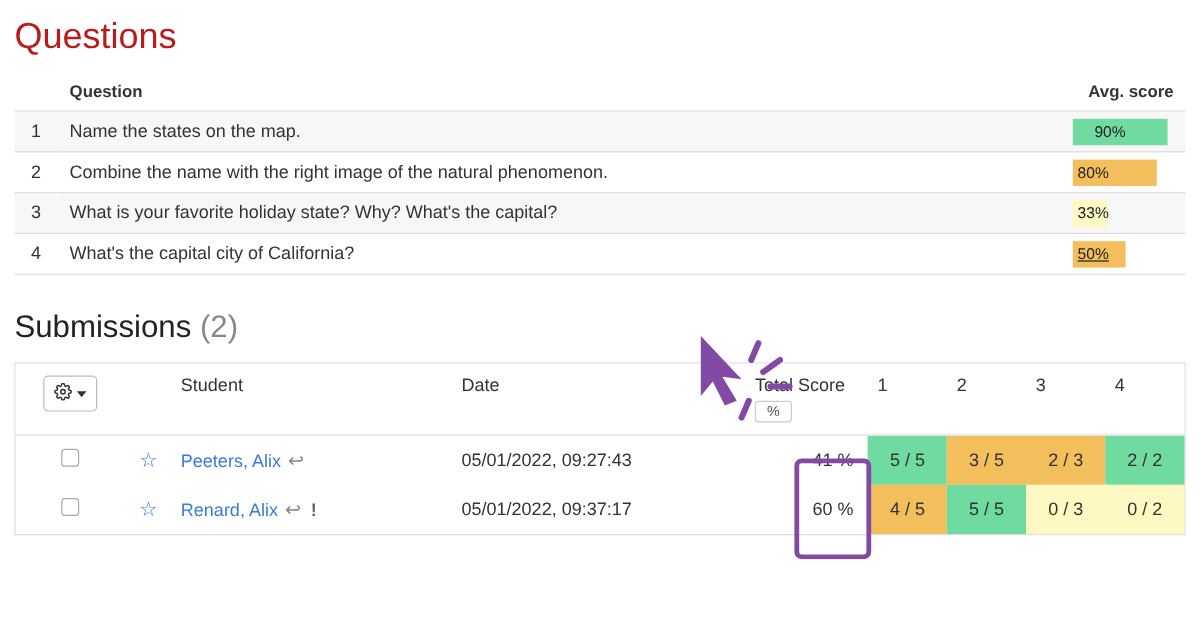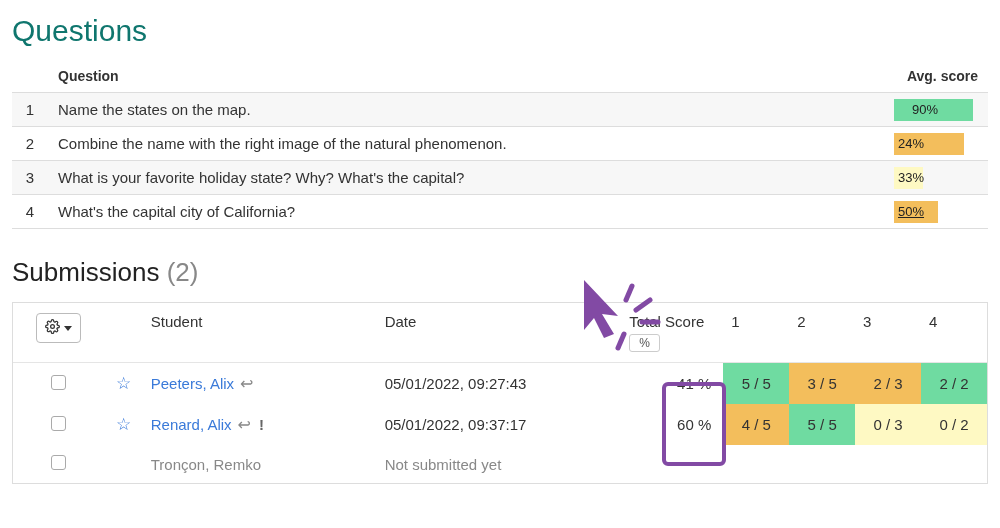--- a/index.html
+++ b/index.html
@@ -8,21 +8,21 @@
     font-size: 15px;
     color: #333;
     background: #fff;
     padding: 10px 12px 20px 12px;
     width: 1000px;
     position: relative;
   }
   h2.questions-heading {
     font-size: 30px;
     font-weight: 400;
-    color: #0f766e;
+    color: #b91c1c;
     margin: 4px 0 14px 0;
   }
   h2.submissions-heading {
     font-size: 26px;
     font-weight: 400;
     color: #222;
     margin: 28px 0 14px 0;
   }
   .muted-count { color: #888; }
 
@@ -183,21 +183,21 @@
           <div class="avg-bar-wrap">
             <div class="avg-bar c-green" style="width: 90%; padding-left: 18px;">90%</div>
           </div>
         </td>
       </tr>
       <tr>
         <td class="q-num">2</td>
         <td>Combine the name with the right image of the natural phenomenon.</td>
         <td class="avg-cell">
           <div class="avg-bar-wrap">
-            <div class="avg-bar c-orange" style="width: 80%;">24%</div>
+            <div class="avg-bar c-orange" style="width: 80%;">80%</div>
           </div>
         </td>
       </tr>
       <tr>
         <td class="q-num">3</td>
         <td>What is your favorite holiday state? Why? What's the capital?</td>
         <td class="avg-cell">
           <div class="avg-bar-wrap">
             <div class="avg-bar c-red" style="width: 33%;">33%</div>
           </div>
@@ -263,31 +263,20 @@
           <td style="text-align: center;"><span class="chk"></span></td>
           <td style="text-align: center;"><span class="star">☆</span></td>
           <td><a href="#" class="student-link">Renard, Alix</a><span class="reply-icon">↩</span><span class="warn-icon">!</span></td>
           <td>05/01/2022, 09:37:17</td>
           <td class="total-col" style="text-align: right; padding-right: 12px;">60 %</td>
           <td class="score-cell c-orange">4 / 5</td>
           <td class="score-cell c-green">5 / 5</td>
           <td class="score-cell c-red">0 / 3</td>
           <td class="score-cell c-red">0 / 2</td>
         </tr>
-        <tr>
-          <td style="text-align: center;"><span class="chk"></span></td>
-          <td style="text-align: center;"></td>
-          <td><span class="not-sub">Tronçon, Remko</span></td>
-          <td class="not-sub">Not submitted yet</td>
-          <td class="total-col" style="text-align: right; padding-right: 12px;"></td>
-          <td class="score-cell"></td>
-          <td class="score-cell"></td>
-          <td class="score-cell"></td>
-          <td class="score-cell"></td>
-        </tr>
       </tbody>
 </table>
 </div>
 
 <div class="hl-box" style="left:662px; top:382px; width:64px; height:84px;"></div>
 
 <svg class="cursor-overlay" style="left:574px; top:278px;" width="100" height="80" viewBox="0 0 100 80">
   <polygon points="10,2 44,38 28,36 40,56 30,60 20,40 10,52" fill="#824aa4"></polygon>
   <g stroke="#824aa4" stroke-width="5" stroke-linecap="round">
     <line x1="58" y1="8" x2="52" y2="22"></line>

